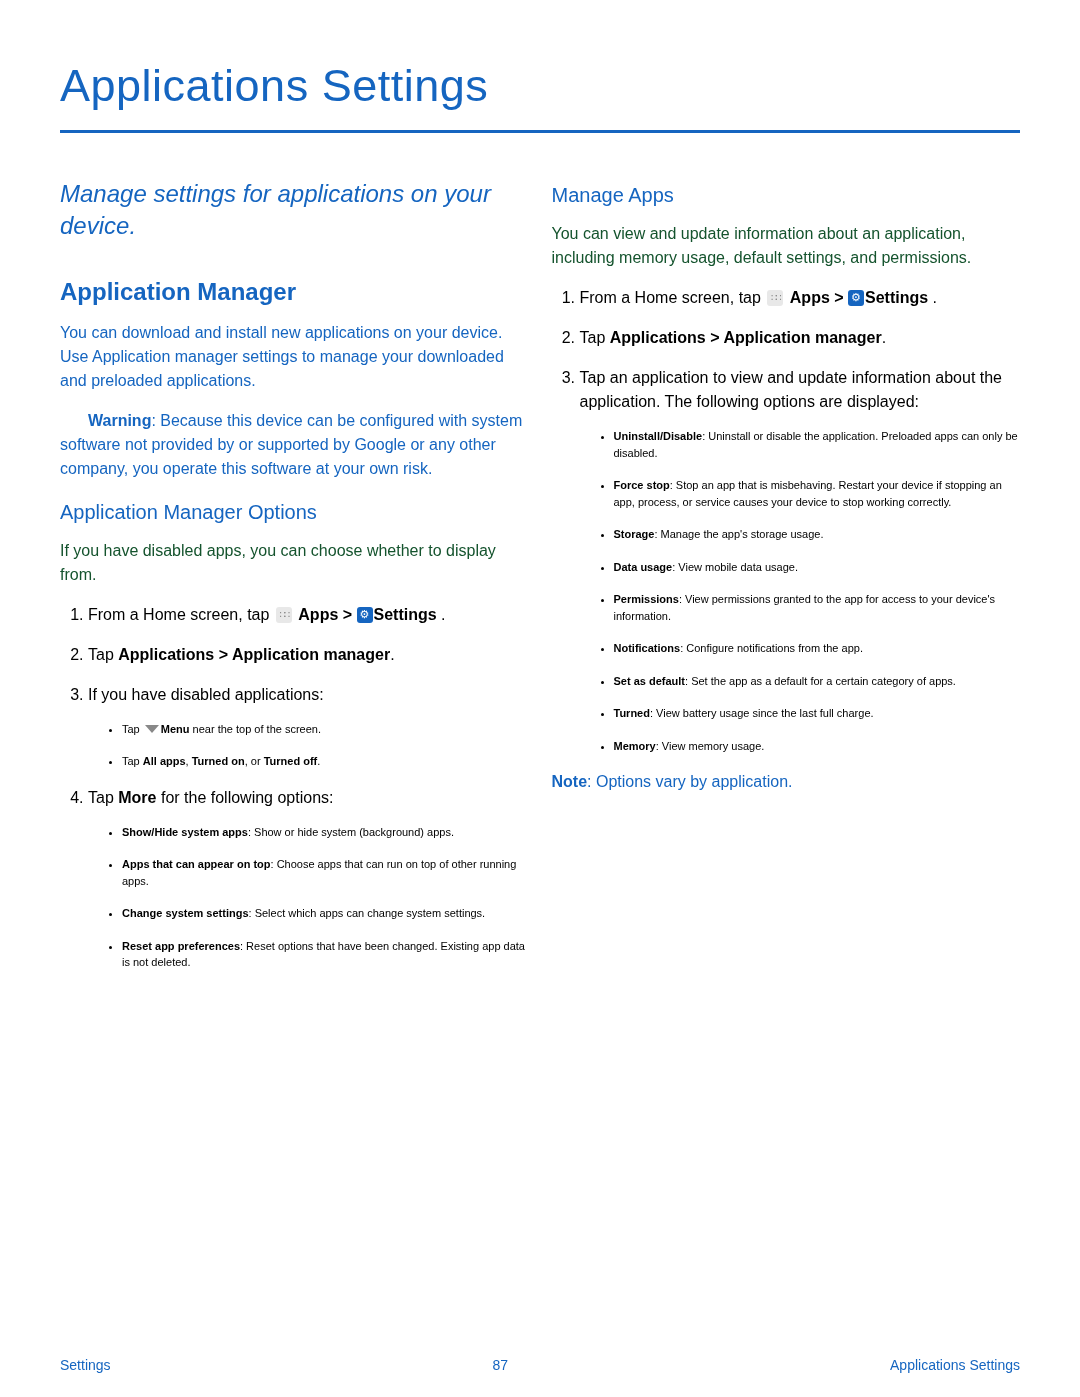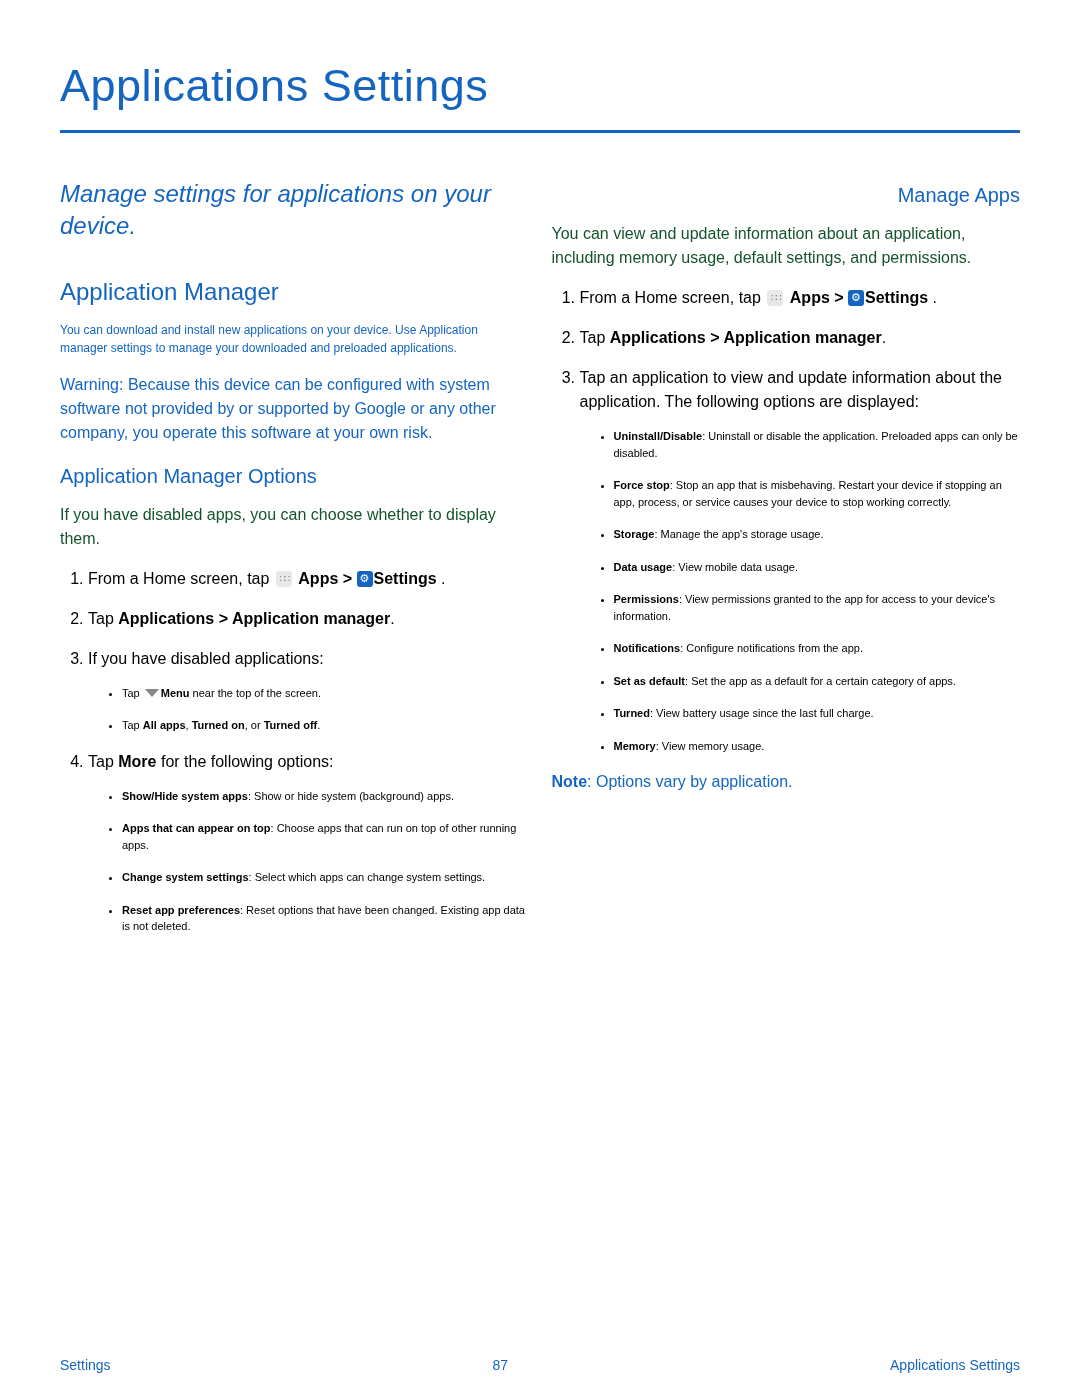--- a/index.html
+++ b/index.html
@@ -28,51 +28,51 @@
   .col { flex: 1; }
   .intro {
     font-size: 24px;
     font-style: italic;
     color: #1565c0;
     line-height: 1.35;
     margin-bottom: 35px;
   }
   .h2 {
     font-size: 24px;
-    font-weight: 400;
+    font-weight: 700;
     color: #1565c0;
     margin-bottom: 15px;
     margin-top: 4px;
   }
   .h3 {
     font-size: 20px;
     font-weight: 400;
     color: #1565c0;
     margin-bottom: 15px;
     margin-top: 20px;
   }
   .body-text {
-    font-size: 12px;
+    font-size: 16px;
     color: #1565c0;
     line-height: 1.5;
     margin-bottom: 16px;
   }
   .body-black {
     font-size: 16px;
     color: #14532d;
     line-height: 1.5;
     margin-bottom: 16px;
   }
   .warning {
     font-size: 16px;
     color: #1565c0;
     line-height: 1.5;
     margin-bottom: 20px;
   }
-  .warning b { font-weight: normal; }
+  .warning b { font-weight: bold; margin-left: 28px; }
   .note {
     font-size: 16px;
     color: #1565c0;
     line-height: 1.5;
     margin-top: 16px;
   }
   .note b { font-weight: bold; }
   ol.steps {
     list-style: decimal;
     padding-left: 28px;
@@ -149,21 +149,21 @@
   <div class="col">
     <p class="intro">Manage settings for applications on your device.</p>
 
     <h2 class="h2">Application Manager</h2>
     <p class="body-text">You can download and install new applications on your device. Use Application manager settings to manage your downloaded and preloaded applications.</p>
     <p class="warning">
       <b>Warning</b><span>: Because this device can be configured with system software not provided by or supported by Google or any other company, you operate this software at your own risk.</span>
     </p>
 
     <h3 class="h3">Application Manager Options</h3>
-    <p class="body-black">If you have disabled apps, you can choose whether to display them.</p>
+    <p class="body-black">If you have disabled apps, you can choose whether to display from.</p>
 
     <ol class="steps">
       <li>
         <span>From a Home screen, tap </span><span class="icon-apps"></span> <b>Apps &gt; </b><span class="icon-settings"></span><b>Settings</b><span> .</span>
       </li>
       <li>
         <span>Tap </span><b>Applications &gt; Application manager</b><span>.</span>
       </li>
       <li>
         <span>If you have disabled applications:</span>
@@ -182,21 +182,21 @@
           <li><b>Show/Hide system apps</b><span>: Show or hide system (background) apps.</span></li>
           <li><b>Apps that can appear on top</b><span>: Choose apps that can run on top of other running apps.</span></li>
           <li><b>Change system settings</b><span>: Select which apps can change system settings.</span></li>
           <li><b>Reset app preferences</b><span>: Reset options that have been changed. Existing app data is not deleted.</span></li>
         </ul>
       </li>
     </ol>
   </div>
 
   <div class="col">
-    <h3 class="h3" style="margin-top:6px;text-align:right;">Manage Apps</h3>
+    <h3 class="h3" style="margin-top:6px;">Manage Apps</h3>
     <p class="body-black">You can view and update information about an application, including memory usage, default settings, and permissions.</p>
 
     <ol class="steps">
       <li>
         <span>From a Home screen, tap </span><span class="icon-apps"></span> <b>Apps &gt; </b><span class="icon-settings"></span><b>Settings</b><span> .</span>
       </li>
       <li>
         <span>Tap </span><b>Applications &gt; Application manager</b><span>.</span>
       </li>
       <li>

